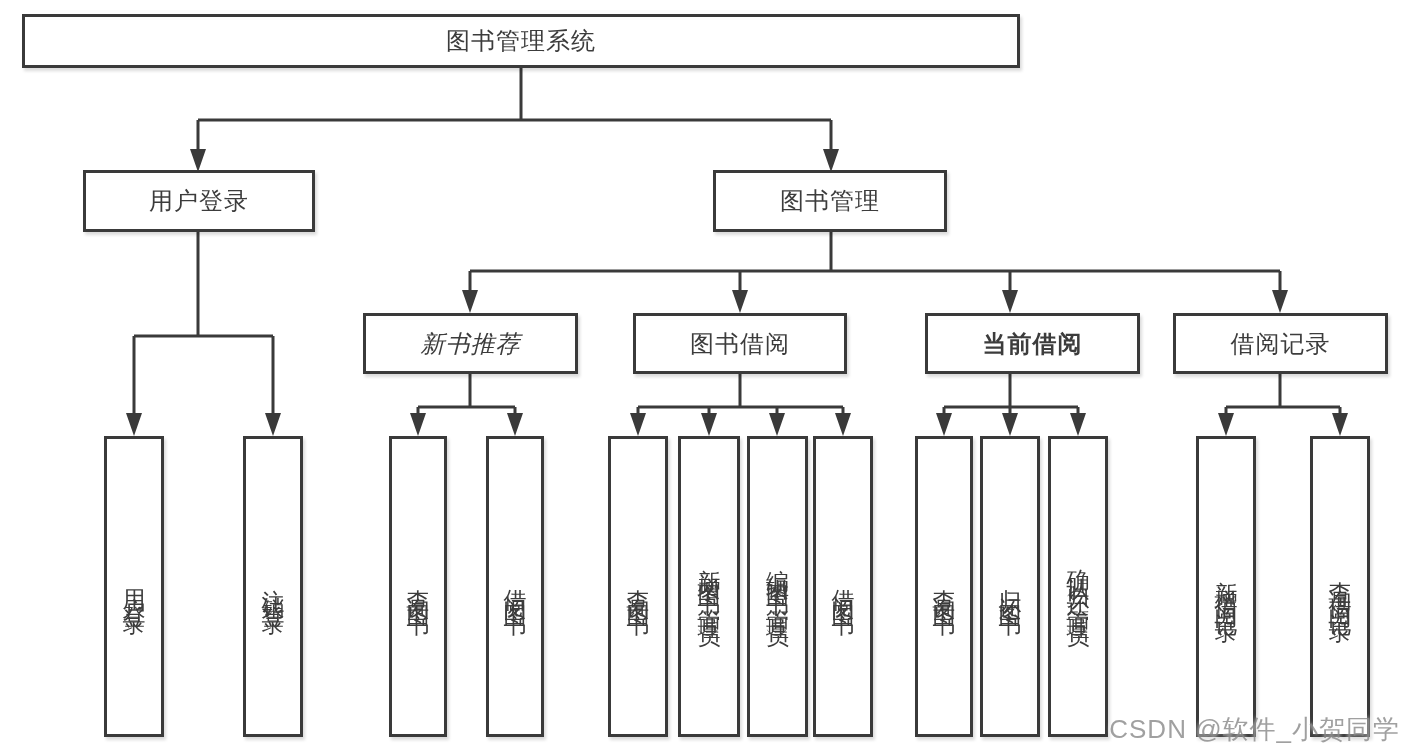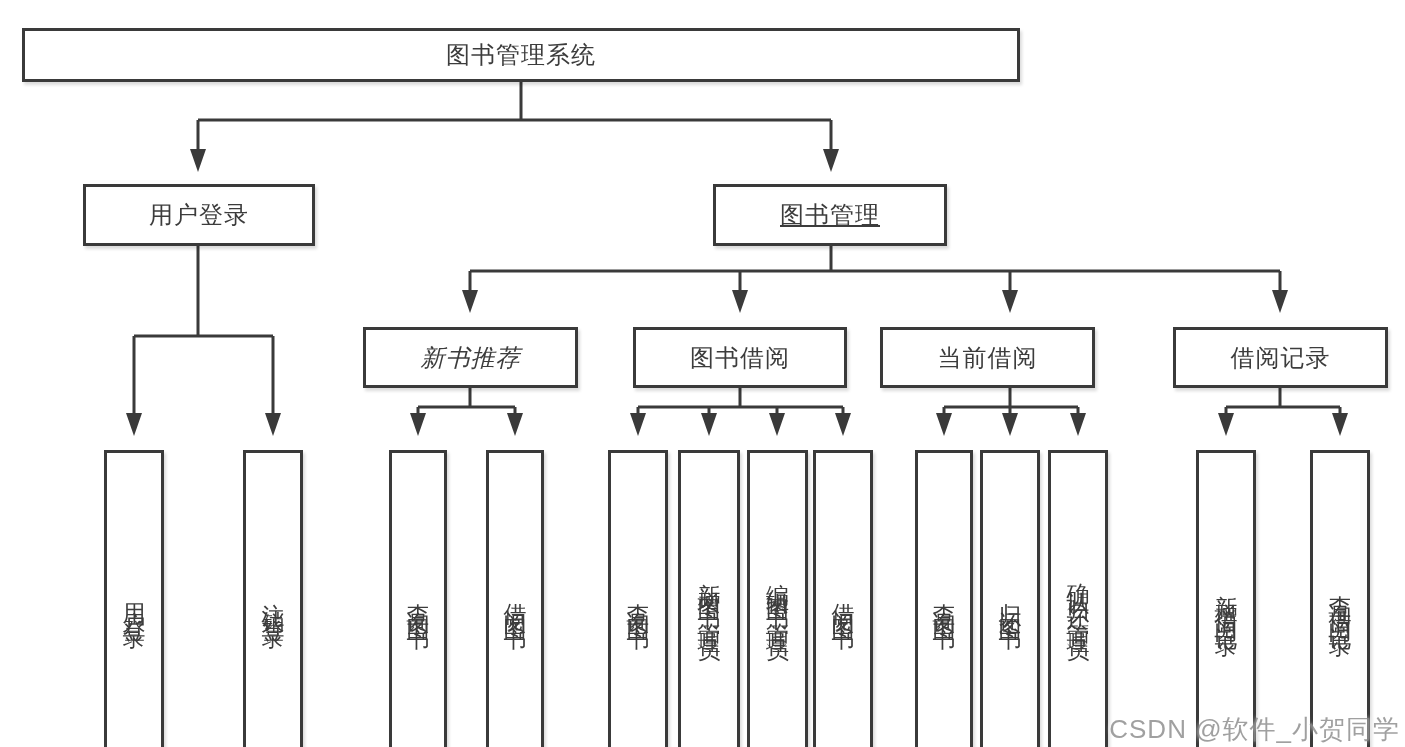--- a/index.html
+++ b/index.html
@@ -21,21 +21,20 @@
   .node {
     position: absolute;
     box-sizing: border-box;
     background: #ffffff;
     border: 3px solid #3a3a3a;
     display: flex;
     align-items: center;
     justify-content: center;
     z-index: 2;
     box-shadow: 2px 3px 3px rgba(0,0,0,0.14);
-    margin-top: 14px;
   }
   .node.h { font-size: 24px; letter-spacing: 1px; }
   .node.v { top: 436px; height: 301px; }
   .node.v span {
     writing-mode: vertical-rl;
     font-size: 23px;
     letter-spacing: 8px;
     line-height: 1;
     white-space: nowrap;
   }
@@ -88,31 +87,31 @@
     </g>
   </svg>
 
   <div class="node h" style="left:22px; top:14px; width:998px; height:54px;">
     <span>图书管理系统</span>
   </div>
 
   <div class="node h" style="left:83px; top:170px; width:232px; height:62px;">
     <span>用户登录</span>
   </div>
-  <div class="node h" style="left:713px; top:170px; width:234px; height:62px;text-decoration:underline;">
+  <div class="node h" style="left:713px; top:170px; width:234px; height:62px;">
     <span>图书管理</span>
   </div>
 
   <div class="node h" style="left:363px; top:313px; width:215px; height:61px;font-style:italic;">
     <span>新书推荐</span>
   </div>
   <div class="node h" style="left:633px; top:313px; width:214px; height:61px;">
     <span>图书借阅</span>
   </div>
-  <div class="node h" style="left:880px; top:313px; width:215px; height:61px;">
+  <div class="node h" style="left:925px; top:313px; width:215px; height:61px;font-weight:bold;">
     <span>当前借阅</span>
   </div>
   <div class="node h" style="left:1173px; top:313px; width:215px; height:61px;">
     <span>借阅记录</span>
   </div>
 
   <div class="node v" style="left:104px; width:60px;">
     <span>用户登录</span>
   </div>
   <div class="node v" style="left:243px; width:60px;">

